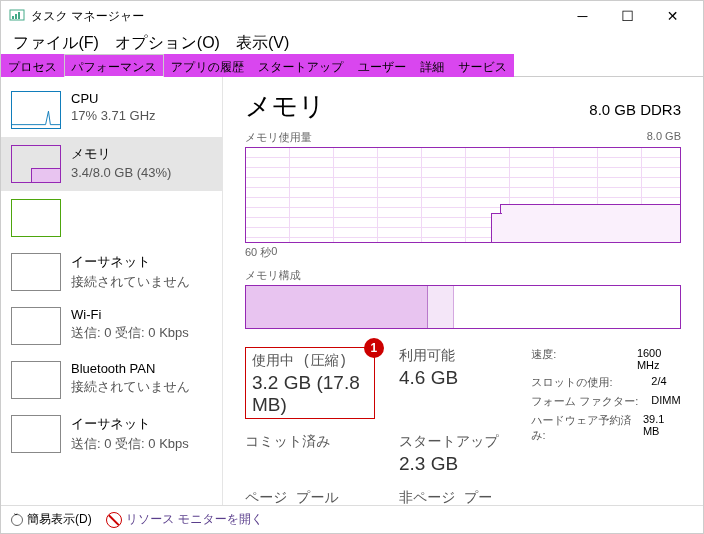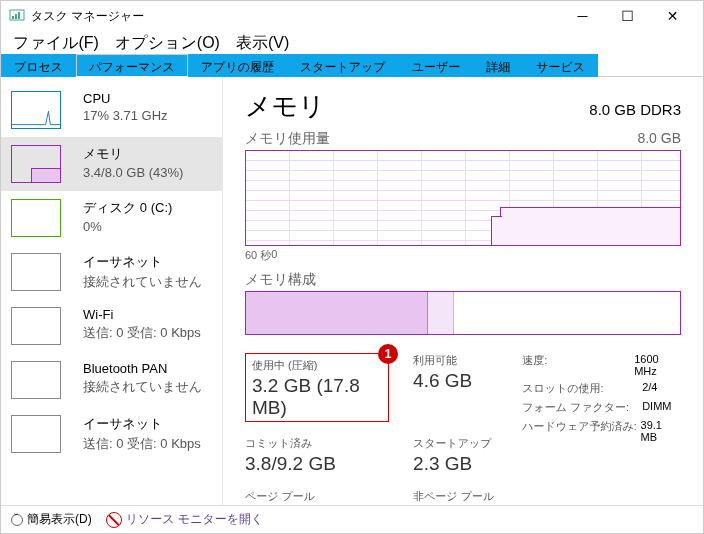--- a/index.html
+++ b/index.html
@@ -5,50 +5,50 @@
 * { box-sizing: border-box; margin: 0; padding: 0; font-family: 'Meiryo UI', 'Yu Gothic UI', sans-serif; }
 body { background: #fff; width: 704px; height: 534px; overflow: hidden; border: 1px solid #ccc; display: flex; flex-direction: column; }
 .titlebar { height: 30px; display: flex; align-items: center; padding: 13px 8px; font-size: 12px; }
 .titlebar-icon { width: 16px; height: 16px; margin-right: 6px; }
 .titlebar-title { flex: 1; }
 .win-controls { display: flex; }
 .win-btn { width: 45px; height: 30px; display: flex; align-items: center; justify-content: center; font-size: 14px; }
 .menubar { height: 22px; display: flex; padding: 0 4px; font-size: 16px; }
 .menu-item { padding: 2px 8px; }
 .tabbar { height: 24px; display: flex; border-bottom: 1px solid #ccc; font-size: 12px; }
-.tab { padding: 4px 12px; border: 1px solid transparent; border-bottom: none; position: relative; top: 1px; background: #0ea5e9; }
+.tab { padding: 4px 6px; border: 1px solid transparent; border-bottom: none; position: relative; top: 1px; background: #d946ef; }
 .tab.active { border-color: #ccc; border-bottom: 1px solid #fff; }
 .content { flex: 1; display: flex; overflow: hidden; }
 .sidebar { width: 222px; overflow-y: auto; border-right: 1px solid #e5e5e5; padding: 6px 0; }
 .side-item { display: flex; padding: 8px 10px; align-items: flex-start; gap: 10px; }
 .side-item.selected { background: #e5e5e5; }
 .side-mini { width: 50px; height: 38px; border: 1px solid #888; flex-shrink: 0; position: relative; overflow: hidden; }
 .side-mini.cpu { border-color: #117dbb; }
 .side-mini.mem { border-color: #9528b4; }
 .side-mini.disk { border-color: #4da60c; }
-.side-text { font-size: 12px; margin-left: 12px; }
+.side-text { font-size: 12px; }
 .side-title { font-size: 13px; margin-bottom: 2px; }
 .side-sub { color: #555; font-size: 13px; }
 .main { flex: 1; padding: 12px 22px; overflow: hidden; }
 .main-header { display: flex; justify-content: space-between; align-items: baseline; margin-bottom: 6px; }
 .main-title { font-size: 26px; font-weight: 300; }
 .main-sub { font-size: 15px; }
-.graph-label-row { display: flex; justify-content: space-between; font-size: 14px; color: #666; margin-bottom: 2px; }
+.graph-label-row { display: flex; justify-content: space-between; font-size: 11px; color: #666; margin-bottom: 2px; }
 .graph { height: 96px; border: 1px solid #9528b4; position: relative; margin-bottom: 2px; background: repeating-linear-gradient(to right, transparent, transparent 43px, #f0d8f5 43px, #f0d8f5 44px), repeating-linear-gradient(to bottom, transparent, transparent 9px, #f0d8f5 9px, #f0d8f5 10px); }
 .graph-fill { position: absolute; right: 0; bottom: 0; width: 180px; height: 38px; background: #faf0fc; border-top: 1px solid #9528b4; border-left: 1px solid #9528b4; }
 .graph-fill::before { content:''; position:absolute; left:-10px; bottom:0; width:10px; height:28px; background:#faf0fc; border-top:1px solid #9528b4; border-left:1px solid #9528b4; }
 .graph-axis { display: flex; font-size: 11px; color: #666; margin-bottom: 8px; }
 .comp-graph { height: 44px; border: 1px solid #9528b4; display: flex; margin-bottom: 18px; }
 .comp-seg { height: 100%; }
 .comp-seg.used { background: #e8c4f0; border-right: 1px solid #b97acb; width: 42%; }
 .comp-seg.mod { background: #f4e6f8; border-right: 1px solid #d4a8e0; width: 6%; }
 .stats { display: flex; gap: 28px; }
 .stats-left { display: grid; grid-template-columns: auto auto; gap: 14px 24px; }
 .stat-block { }
-.stat-label { font-size: 11px; color: #555; margin-bottom: 2px; }
+.stat-label { font-size: 14px; color: #555; margin-bottom: 2px; font-family: Liberation Mono, monospace; }
 .stat-value { font-size: 19px; color: #333; }
 .highlight-box { border: 1px solid #c00; padding: 4px 6px 2px; position: relative; }
 .badge { position: absolute; top: -10px; right: -10px; width: 20px; height: 20px; background: #c00; color: #fff; border-radius: 50%; display: flex; align-items: center; justify-content: center; font-size: 12px; font-weight: bold; }
 .stats-right { font-size: 11px; }
 .stats-right-row { display: flex; margin-bottom: 4px; }
 .stats-right-label { color: #555; width: 120px; }
 .statusbar { height: 28px; border-top: 1px solid #ddd; display: flex; align-items: center; padding: 0 10px; font-size: 12px; gap: 14px; }
 .status-link { color: #5a3e8c; }
 .no-icon { width:16px; height:16px; border:1.5px solid #c00; border-radius:50%; position:relative; display:inline-block; vertical-align:middle; margin-right:4px; }
 .no-icon::after { content:''; position:absolute; width:14px; height:1.5px; background:#c00; top:50%; left:50%; transform:translate(-50%,-50%) rotate(45deg); }
@@ -106,24 +106,20 @@
         <div class="side-mini mem">
           <div style="position:absolute;right:0;bottom:0;width:60%;height:40%;background:#e8c4f0;border-top:1px solid #9528b4;border-left:1px solid #9528b4"></div>
         </div>
         <div class="side-text">
           <div class="side-title">メモリ</div>
           <div class="side-sub">3.4/8.0 GB (43%)</div>
         </div>
       </div>
       <div class="side-item">
         <div class="side-mini disk"></div>
-        <div class="side-text">
-          <div class="side-title">ディスク 0 (C:)</div>
-          <div class="side-sub">0%</div>
-        </div>
       </div>
       <div class="side-item">
         <div class="side-mini net"></div>
         <div class="side-text">
           <div class="side-title">イーサネット</div>
           <div class="side-sub">接続されていません</div>
         </div>
       </div>
       <div class="side-item">
         <div class="side-mini net"></div>
@@ -176,21 +172,20 @@
           <div class="badge">1</div>
           <div class="stat-label">使用中 (圧縮)</div>
           <div class="stat-value">3.2 GB (17.8 MB)</div>
         </div>
         <div class="stat-block">
           <div class="stat-label">利用可能</div>
           <div class="stat-value">4.6 GB</div>
         </div>
         <div class="stat-block">
           <div class="stat-label">コミット済み</div>
-          <div class="stat-value">3.8/9.2 GB</div>
         </div>
         <div class="stat-block">
           <div class="stat-label">スタートアップ</div>
           <div class="stat-value">2.3 GB</div>
         </div>
         <div class="stat-block">
           <div class="stat-label">ページ プール</div>
           <div class="stat-value">164 MB</div>
         </div>
         <div class="stat-block">

